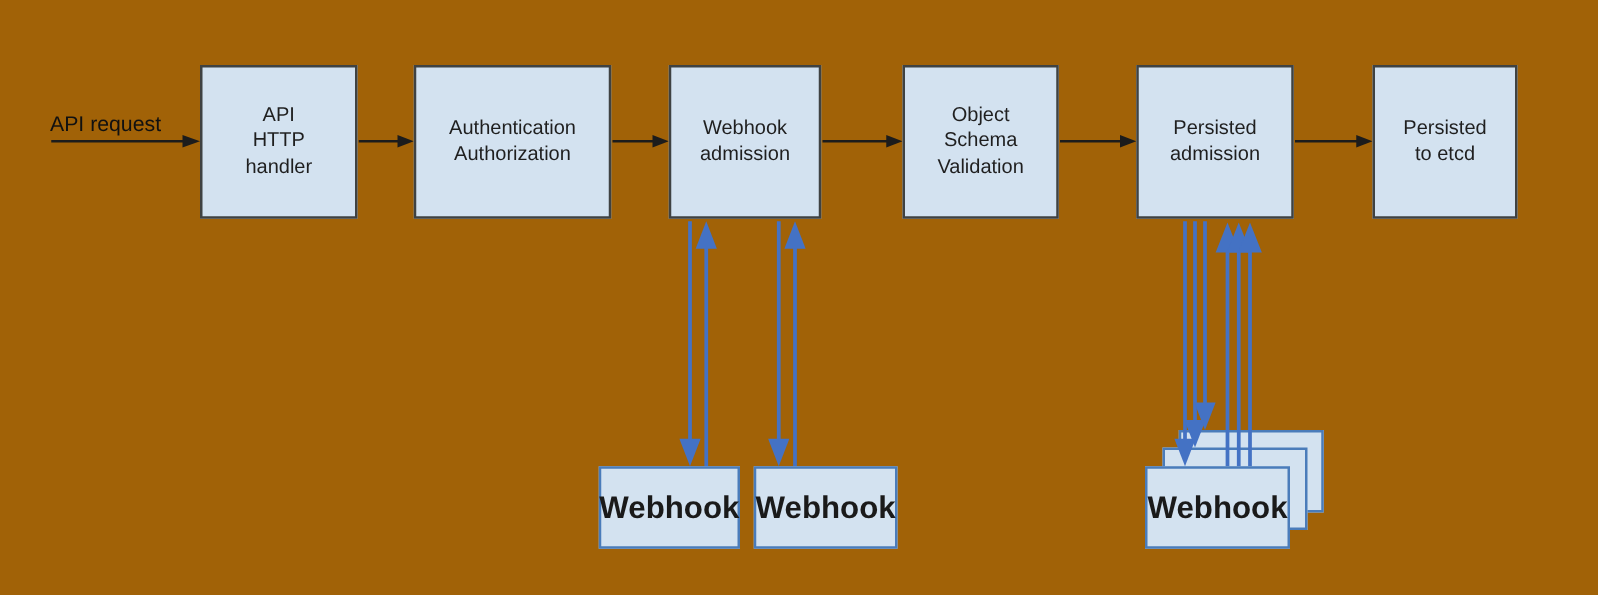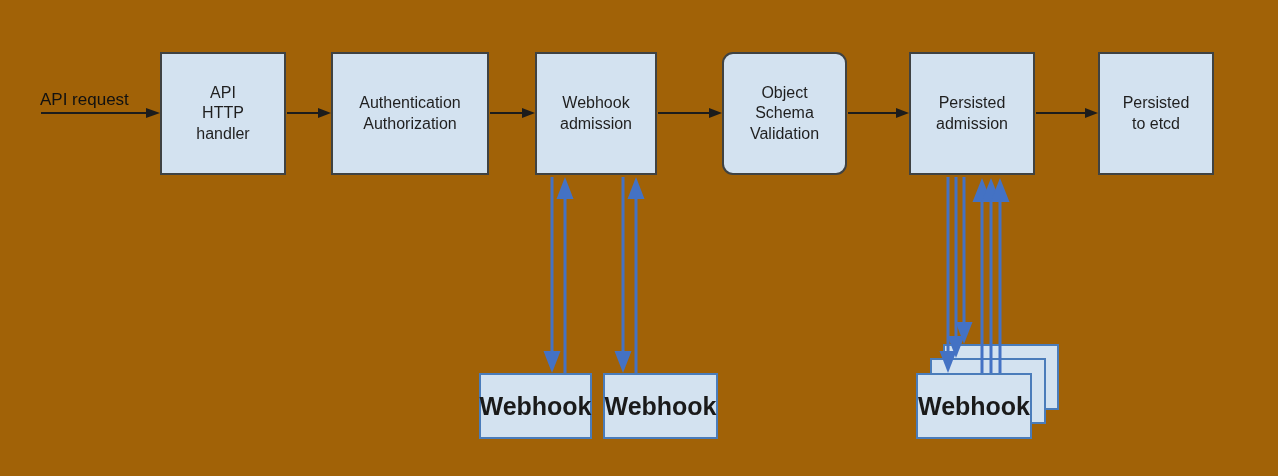--- a/index.html
+++ b/index.html
@@ -150,21 +150,21 @@
   </div>
   <div class="node" style="left:160px; width:126px;">
     <span class="node-label">API
 HTTP
 handler</span>
   </div>
   <div class="node" style="left:535px; width:122px;">
     <span class="node-label">Webhook
 admission</span>
   </div>
-  <div class="node" style="left:722px; width:125px;border-radius:11px;">
+  <div class="node" style="left:722px; width:125px;">
     <span class="node-label">Object
 Schema
 Validation</span>
   </div>
   <div class="node" style="left:909px; width:126px;">
     <span class="node-label">Persisted
 admission</span>
   </div>
   <div class="node" style="left:1098px; width:116px;align-items:center;">
     <span class="node-label">Persisted

